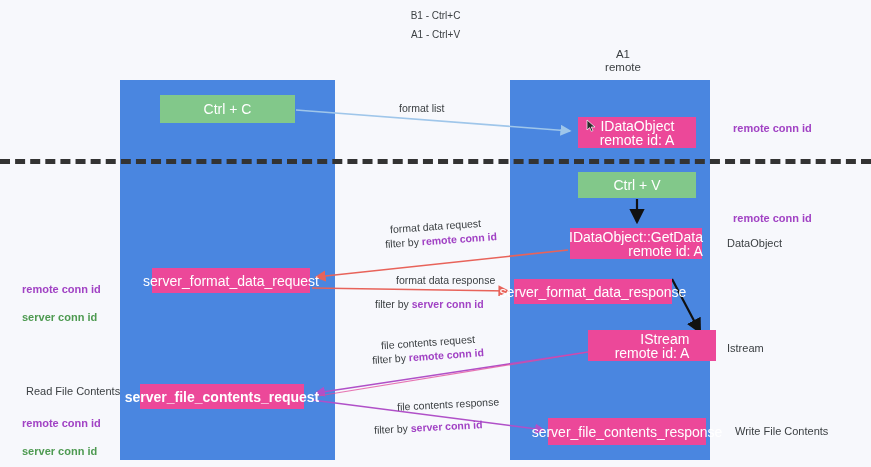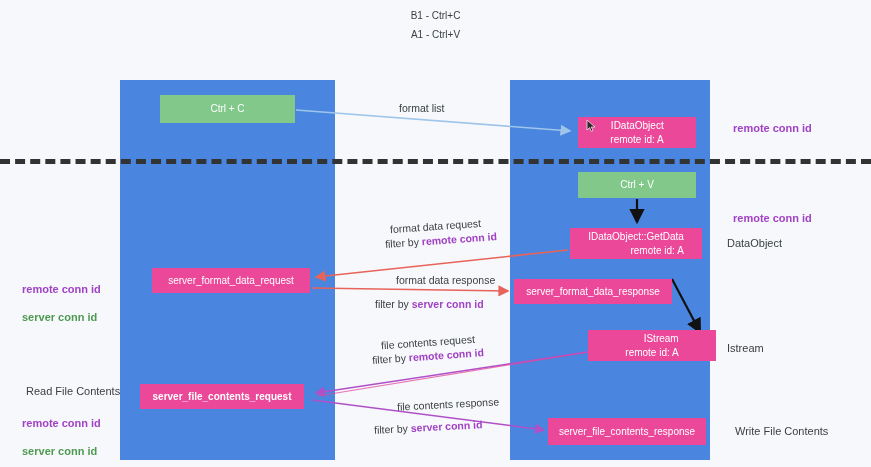--- a/index.html
+++ b/index.html
@@ -22,21 +22,21 @@
   .lane{position:absolute;background:#4a86e0;}
   #lane-b1{left:120px;top:80px;width:215px;height:380px;}
   #lane-a1{left:510px;top:80px;width:200px;height:380px;}
 
   
   .divider{position:absolute;left:0;top:159px;width:871px;height:0;
            border-top:5px dashed #333;}
 
   
   .box{position:absolute;box-sizing:border-box;display:flex;align-items:center;
-       justify-content:center;text-align:center;color:#fff;font-size:10px;
+       justify-content:center;text-align:center;color:#fff;font-size:14px;
        line-height:14px;white-space:pre-line;padding:2px 4px;}
   .box.green{background:#82c88a;}
   .box.orange{background:#ec4899;text-align:right;}
 
   #bx-ctrlc{left:160px;top:95px;width:135px;height:28px;}
   #bx-idataobject{left:578px;top:117px;width:118px;height:31px;}
   #bx-ctrlv{left:578px;top:172px;width:118px;height:26px;}
   #bx-getdata{left:570px;top:228px;width:132px;height:31px;}
   #bx-sfdreq{left:152px;top:268px;width:158px;height:25px;}
   #bx-sfdresp{left:514px;top:279px;width:158px;height:25px;}
@@ -84,20 +84,22 @@
 </head>
 <body>
 
 <div class="canvas">
 
   <div class="title">B1 - Ctrl+C
 A1 - Ctrl+V</div>
 
   <div class="colhead" id="ch-b1">B1
 connection</div>
+  <div class="colhead" id="ch-a1">A1
+remote</div>
 
   <div class="lane" id="lane-b1"></div>
   <div class="lane" id="lane-a1"></div>
 
   <svg class="arrows" viewBox="0 0 871 467" xmlns="http://www.w3.org/2000/svg">
     <defs>
       <marker id="ah-blue" markerWidth="7" markerHeight="7" refX="6" refY="3.5" orient="auto">
           <path d="M0,0 L7,3.5 L0,7 z" fill="#9fc6ea"></path>
         </marker>
       <marker id="ah-red" markerWidth="7" markerHeight="7" refX="6" refY="3.5" orient="auto">

